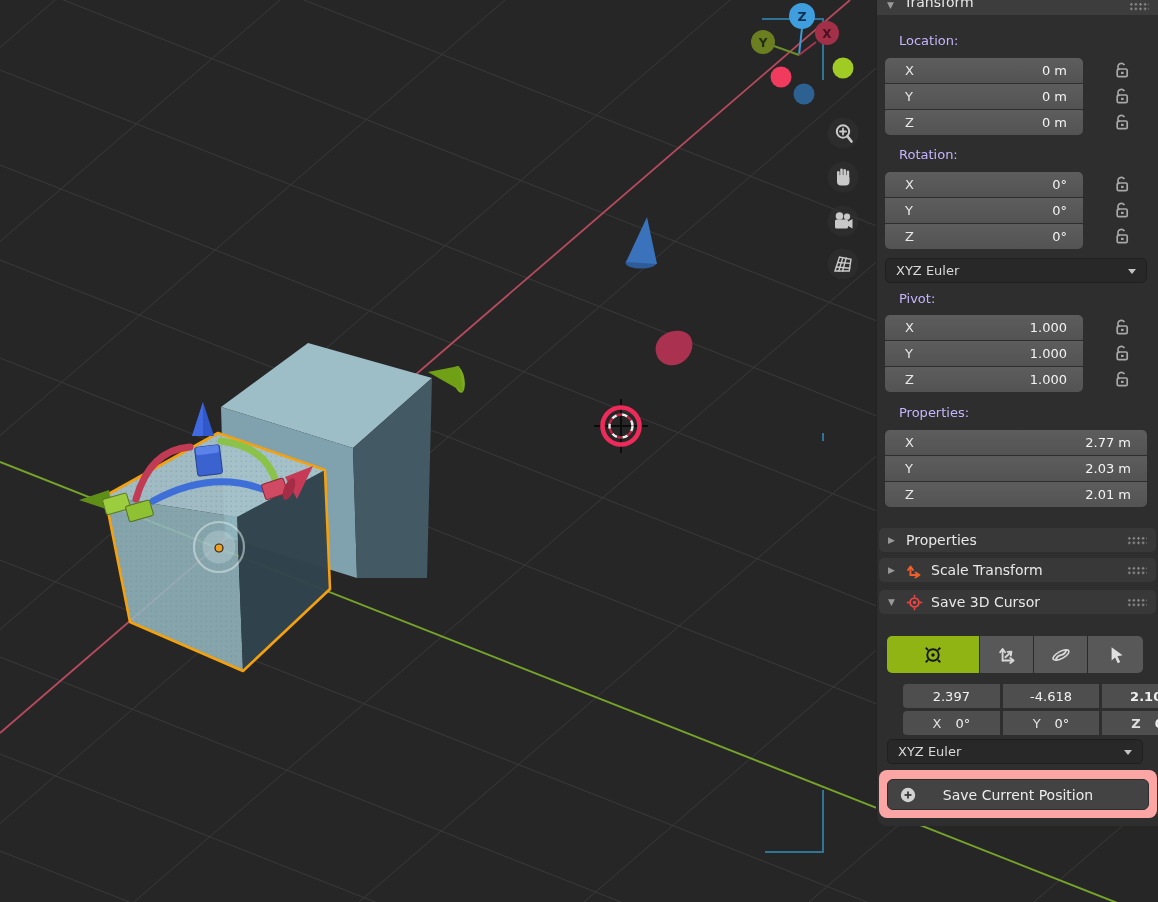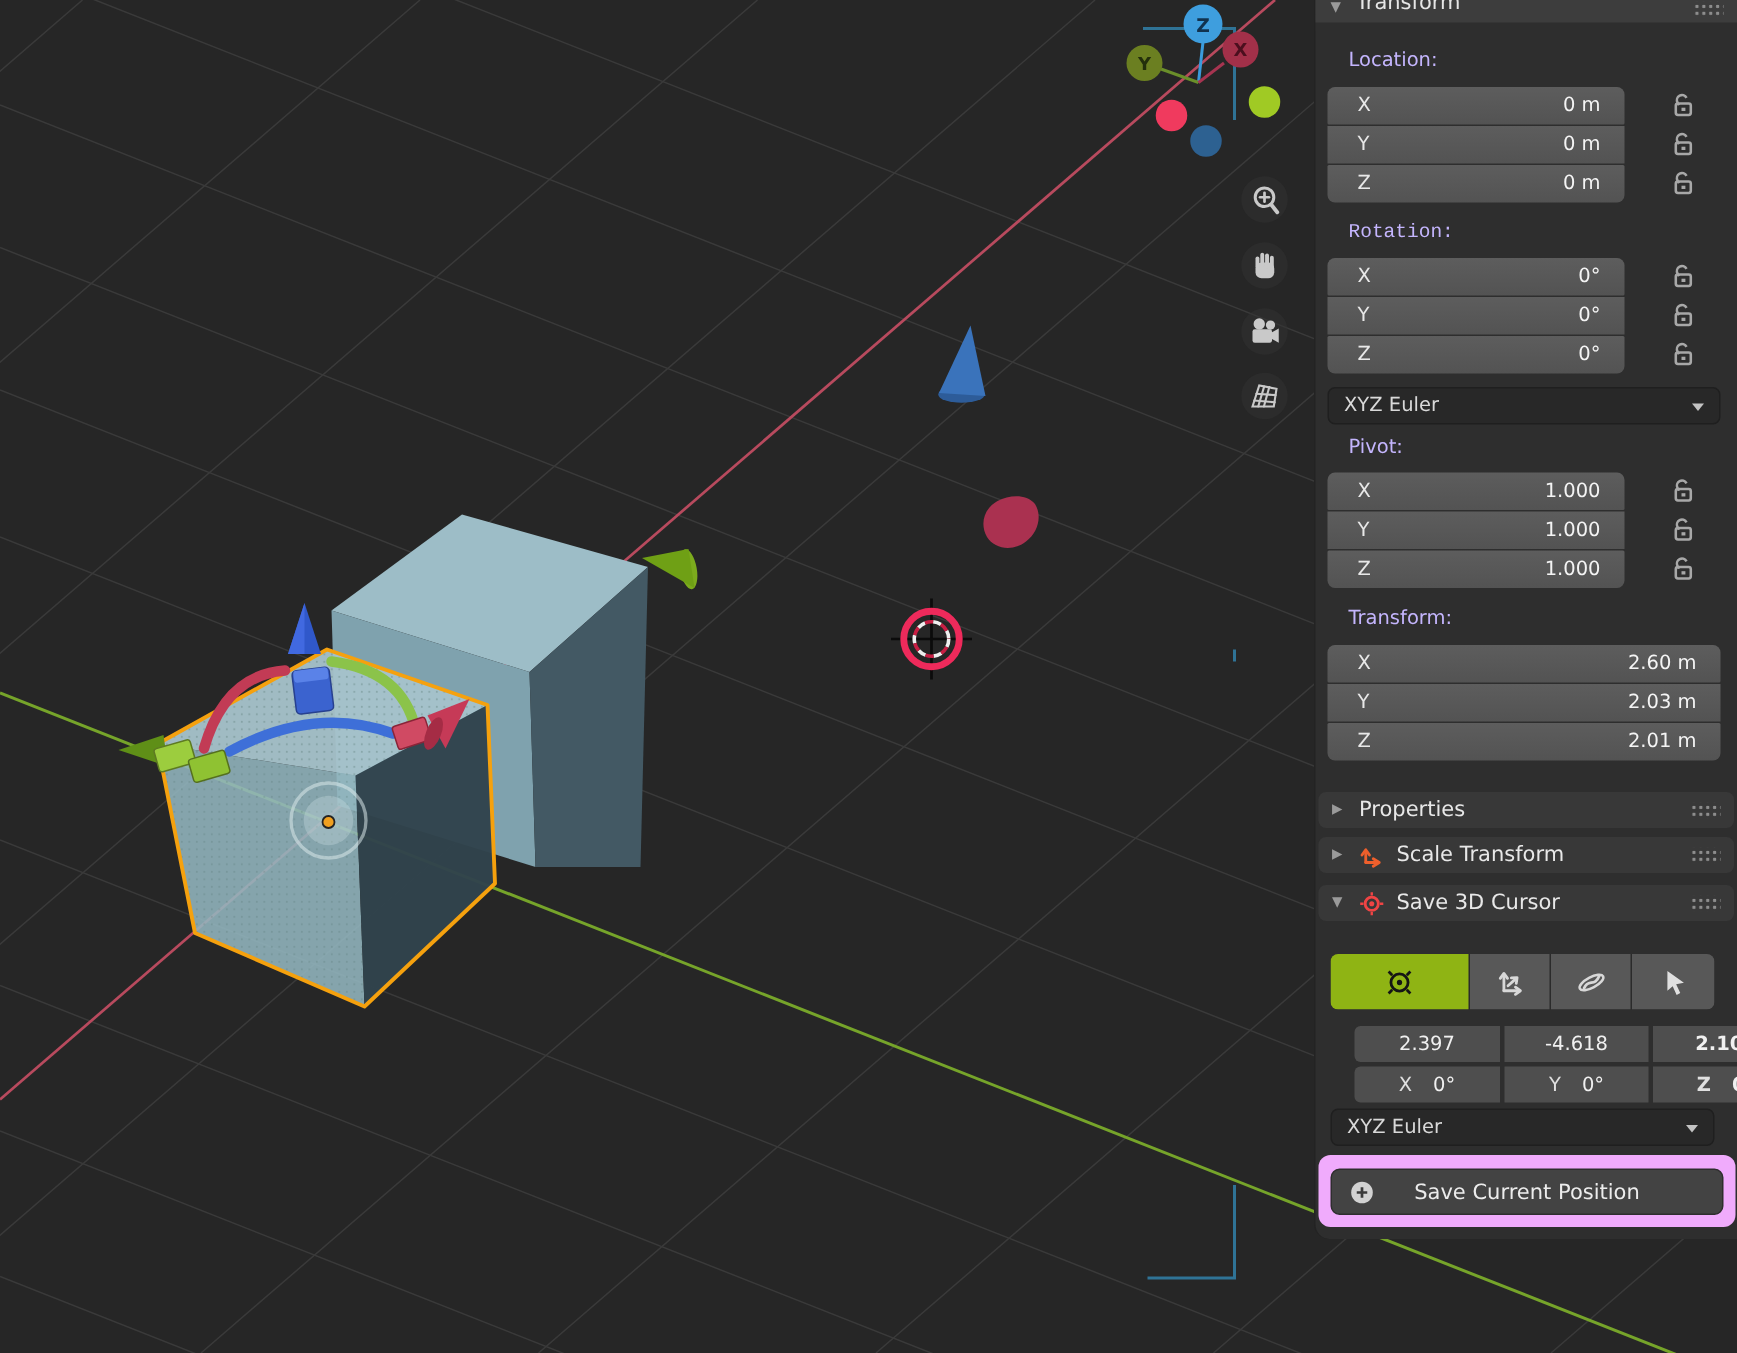--- a/index.html
+++ b/index.html
@@ -39,21 +39,21 @@
           border-radius:5px;overflow:hidden;background:#2b2b2b;gap:1px;}
   .tbtn{background:#585858;display:flex;align-items:center;justify-content:center;}
   .tbtn.active{background:#8fb414;}
   .b1{width:92px;} .b2,.b3{width:53px;} .b4{flex:1;}
   .cellrow{position:absolute;left:26px;width:296px;height:24px;display:flex;gap:3px;}
   .cell{flex:1;background:#4e4e4e;display:flex;align-items:center;justify-content:center;
         gap:14px;font-size:13px;color:#f0f0f0;}
   .cell .ax{color:#e0e0e0;}
   .cellrow .cell:first-child{border-radius:4px 0 0 4px;}
   .cellrow .cell:last-child{border-radius:0 4px 4px 0;font-weight:bold;}
-  .savewrap{position:absolute;left:2px;top:770px;width:278px;height:48px;background:#f0abfc;border-radius:8px;}
+  .savewrap{position:absolute;left:2px;top:770px;width:278px;height:48px;background:#fca5a5;border-radius:8px;}
   .saveb{position:absolute;left:8px;top:9px;width:262px;height:31px;background:#434343;
          border:1px solid #2e2e2e;border-radius:6px;box-sizing:border-box;
          display:flex;align-items:center;justify-content:center;font-size:14px;color:#ececec;}
   .saveb .plus{position:absolute;left:12px;top:7px;}
 </style>
 </head>
 <body>
 
 <svg width="1158" height="902" viewBox="0 0 1158 902" style="position:absolute;left:0;top:0;">
   <defs>
@@ -254,21 +254,21 @@
       <path d="M6 9 V7 a3.4 3.4 0 0 1 6.8 0" fill="none" stroke="#a8a8a8" stroke-width="1.7" transform="rotate(-28 9 7)"></path>
       <rect x="5.2" y="9" width="10" height="7.6" rx="1.4" fill="none" stroke="#a8a8a8" stroke-width="1.7"></rect>
       <rect x="9" y="11.8" width="2.6" height="2.2" fill="#a8a8a8"></rect>
     </svg>
   <svg class="lock" style="top:112px;" viewBox="0 0 20 20">
       <path d="M6 9 V7 a3.4 3.4 0 0 1 6.8 0" fill="none" stroke="#a8a8a8" stroke-width="1.7" transform="rotate(-28 9 7)"></path>
       <rect x="5.2" y="9" width="10" height="7.6" rx="1.4" fill="none" stroke="#a8a8a8" stroke-width="1.7"></rect>
       <rect x="9" y="11.8" width="2.6" height="2.2" fill="#a8a8a8"></rect>
     </svg>
 
-  <div class="lbl" style="top:147px;font-family:Liberation Mono, monospace;">Rotation:</div>
+  <div class="lbl" style="top:147px;">Rotation:</div>
   <div class="frow w198 first" style="top:172px;">
     <span class="ax">X</span>
     <span class="val">0°</span>
   </div>
   <div class="frow w198" style="top:198px;">
     <span class="ax">Y</span>
     <span class="val">0°</span>
   </div>
   <div class="frow w198 last" style="top:224px;">
     <span class="ax">Z</span>
@@ -317,24 +317,24 @@
       <path d="M6 9 V7 a3.4 3.4 0 0 1 6.8 0" fill="none" stroke="#a8a8a8" stroke-width="1.7" transform="rotate(-28 9 7)"></path>
       <rect x="5.2" y="9" width="10" height="7.6" rx="1.4" fill="none" stroke="#a8a8a8" stroke-width="1.7"></rect>
       <rect x="9" y="11.8" width="2.6" height="2.2" fill="#a8a8a8"></rect>
     </svg>
   <svg class="lock" style="top:369px;" viewBox="0 0 20 20">
       <path d="M6 9 V7 a3.4 3.4 0 0 1 6.8 0" fill="none" stroke="#a8a8a8" stroke-width="1.7" transform="rotate(-28 9 7)"></path>
       <rect x="5.2" y="9" width="10" height="7.6" rx="1.4" fill="none" stroke="#a8a8a8" stroke-width="1.7"></rect>
       <rect x="9" y="11.8" width="2.6" height="2.2" fill="#a8a8a8"></rect>
     </svg>
 
-  <div class="lbl" style="top:405px;">Transform:</div>
+  <div class="lbl" style="top:405px;">Properties:</div>
   <div class="frow w262 first" style="top:430px;">
     <span class="ax">X</span>
-    <span class="val">2.60 m</span>
+    <span class="val">2.77 m</span>
   </div>
   <div class="frow w262" style="top:456px;">
     <span class="ax">Y</span>
     <span class="val">2.03 m</span>
   </div>
   <div class="frow w262 last" style="top:482px;">
     <span class="ax">Z</span>
     <span class="val">2.01 m</span>
   </div>
 

